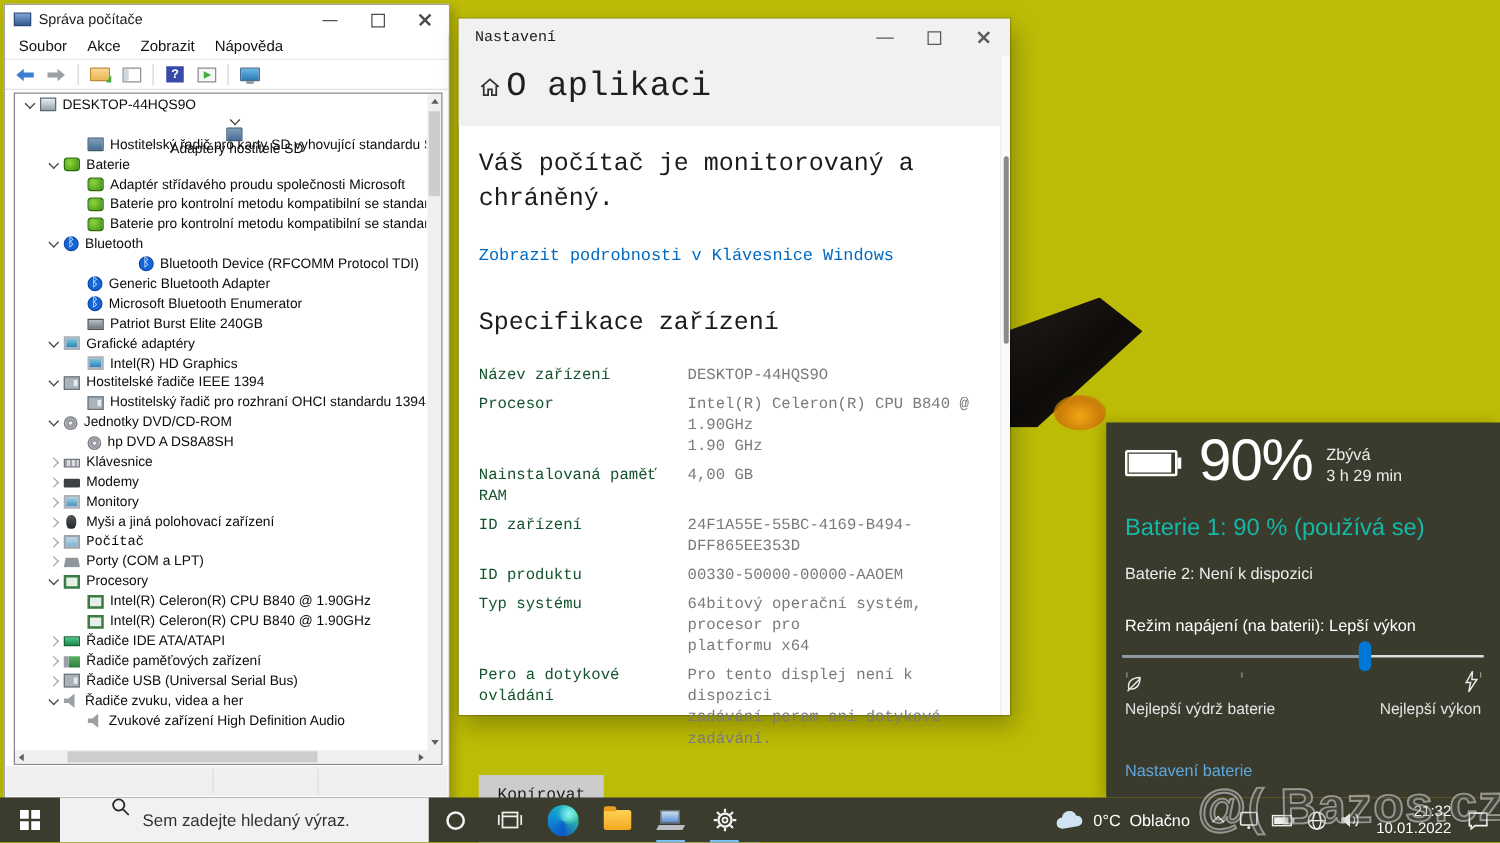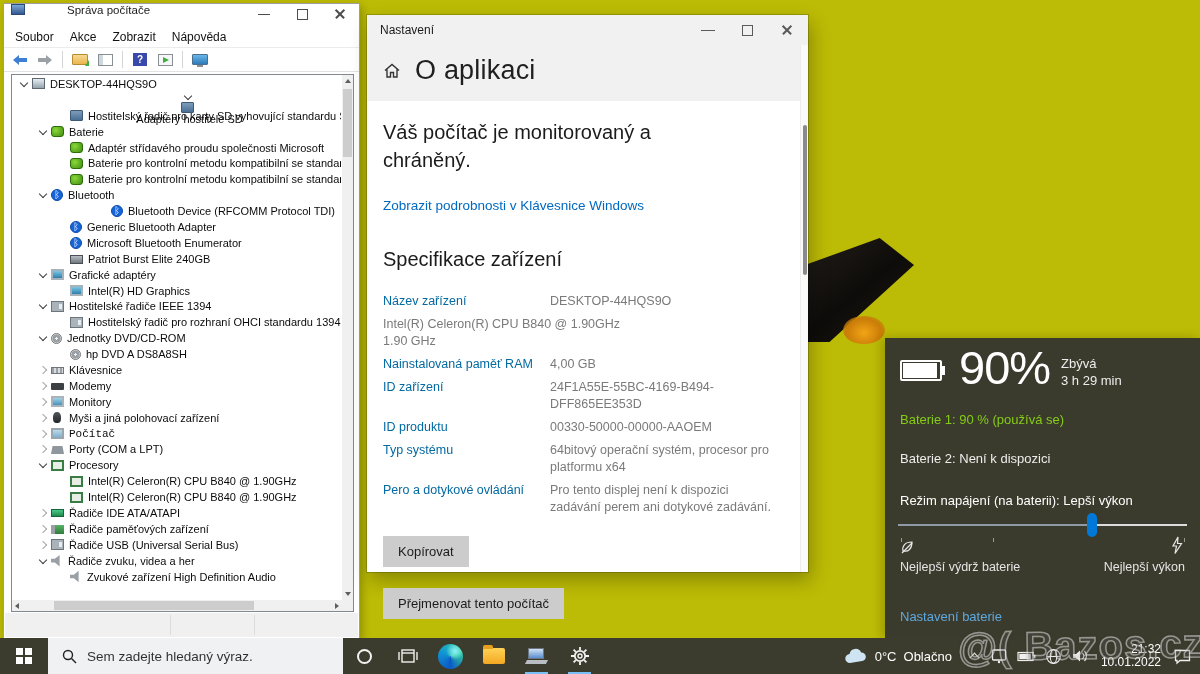--- a/index.html
+++ b/index.html
@@ -10,21 +10,21 @@
   .laptop-photo { position:absolute; left:782px; top:238px; width:132px; height:104px; z-index:1;
     background:linear-gradient(140deg,#26211c 0%,#0e0c0a 55%,#1c1712 100%);
     clip-path:polygon(0 34%, 74% 0, 100% 26%, 36% 100%, 0 100%); }
   .laptop-glow { position:absolute; left:843px; top:316px; width:42px; height:28px; z-index:1;
     background:radial-gradient(ellipse at 50% 60%, #f2a416 0%, #c97c08 60%, rgba(201,124,8,0) 100%);
     border-radius:50%; }
 
   
   .cm-window { position:absolute; left:3px; top:3px; width:357px; height:636px; background:#fff;
     border:1px solid #9e9e9e; box-shadow:2px 3px 8px rgba(0,0,0,.25); z-index:3; }
-  .cm-titlebar { height:23px; display:flex; padding-left:7px; background:#fff;gap:36px; }
+  .cm-titlebar { height:23px; display:flex; align-items:center; padding-left:7px; background:#fff; }
   .cm-title-icon { width:14px; height:11px; background:linear-gradient(#7aa7d8,#35598f); border:1px solid #2c4a78; margin-right:6px; }
   .cm-title { font-size:11.5px; color:#1a1a1a; }
   .cm-controls { margin-left:auto; display:flex; }
   .wc { width:38px; height:20px; position:relative; display:inline-block; }
   .wc-min::before { content:""; position:absolute; left:13px; right:13px; top:10px; border-top:1.5px solid #4d4d4d; }
   .wc-max::before { content:""; position:absolute; left:14px; top:5px; width:9px; height:9px; border:1.2px solid #4d4d4d; }
   .wc-close::before,.wc-close::after { content:""; position:absolute; left:13px; top:9px; width:12px; height:1.6px; background:#4d4d4d; }
   .wc-close::before { transform:rotate(45deg);} .wc-close::after { transform:rotate(-45deg);}
   .cm-menubar { height:20px; display:flex; align-items:center; gap:2px; padding-left:4px; font-size:12px; color:#111; }
   .cm-menu-item { padding:2px 7px; }
@@ -78,74 +78,74 @@
   .arr { position:absolute; width:0; height:0; }
   .arr-up { left:3px; top:4px; border-left:3px solid transparent; border-right:3px solid transparent; border-bottom:4px solid #5e5e5e; }
   .arr-down { left:3px; bottom:4px; border-left:3px solid transparent; border-right:3px solid transparent; border-top:4px solid #5e5e5e; }
   .arr-left { left:3px; top:3px; border-top:3px solid transparent; border-bottom:3px solid transparent; border-right:4px solid #5e5e5e; }
   .arr-right { right:3px; top:3px; border-top:3px solid transparent; border-bottom:3px solid transparent; border-left:4px solid #5e5e5e; }
   .cm-bottomstrip { position:absolute; left:1px; right:1px; bottom:1px; height:24px; background:#f0f0f0; }
   .cm-bottomstrip i { position:absolute; top:2px; bottom:2px; width:1px; background:#dcdcdc; }
 
   
   .settings-window { position:absolute; left:367px; top:15px; width:441px; height:557px; background:#fff; z-index:4;
-    box-shadow:0 0 0 1px rgba(0,0,0,.18), 3px 8px 18px rgba(0,0,0,.28); }
+    box-shadow:0 0 0 1px rgba(0,0,0,.18), 3px 8px 18px rgba(0,0,0,.28);font-family:Liberation Mono, monospace; }
   .st-header { position:absolute; left:0; right:0; top:0; height:86px; background:#f1f1f1; }
   .st-titlebar { display:flex; align-items:center; height:30px; padding-left:13px; }
   .st-title { font-size:12px; color:#1a1a1a; }
   .st-controls { margin-left:auto; display:flex; }
   .st-controls .wc { width:40px; height:26px; }
   .st-controls .wc-min::before { border-color:#5a5a5a; top:13px; }
   .st-controls .wc-max::before { border-color:#5a5a5a; top:8px; }
   .st-controls .wc-close::before,.st-controls .wc-close::after { background:#5a5a5a; top:12px; }
-  .st-pagehead { display:flex; align-items:center; gap:14px; padding:10px 0 0 16px; }
+  .st-pagehead { display:flex; align-items:center; gap:4px; padding:10px 0 0 16px; }
   .home-ic { width:18px; height:18px; }
   .st-pagetitle { font-size:27px; font-weight:300; color:#1f1f1f; letter-spacing:.2px; }
   .st-body { position:absolute; left:16px; top:95px; right:20px; bottom:0; }
   .sec-msg { font-size:20px; font-weight:300; color:#1b1b1b; line-height:28px; white-space:pre-line; margin-top:8px; }
   .sec-link { font-size:13.5px; color:#0069c0; margin-top:24px; display:inline-block; }
   .spec-title { font-size:20px; font-weight:300; color:#1b1b1b; margin-top:34px; }
   .specs { margin-top:22px; }
   .specrow { display:flex; margin-bottom:6px; }
-  .speclabel { width:167px; flex:none; font-size:12.5px; color:#0369a1; line-height:17px; }
+  .speclabel { width:167px; flex:none; font-size:12.5px; color:#14532d; line-height:17px; }
   .specvalue { width:242px; font-size:12.5px; color:#7a7a7a; line-height:17px; white-space:pre-line; }
   .st-btn { display:inline-block; background:#cccccc; border:none; color:#1b1b1b; font-size:13px; padding:8px 15px; font-family:inherit; }
   .st-btn.copy { margin-top:14px; }
   .st-btn.rename { margin-top:21px; display:block; }
   .st-scroll { position:absolute; right:0; top:30px; bottom:0; width:8px; background:#fafafa; border-left:1px solid #ededed; }
   .st-thumb { position:absolute; left:2px; width:4px; top:80px; height:150px; background:#8a8a8a; border-radius:2px; }
 
   
   .flyout { position:absolute; left:885px; top:338px; width:315px; height:300px; background:#3b3b2d; z-index:5;
     color:#f2f2f2; box-shadow:-3px 0 10px rgba(0,0,0,.2); }
   .bat-big { position:absolute; left:15px; top:22px; width:42px; height:21px; border:2px solid #fff; border-radius:2px; }
   .bat-big::before { content:""; position:absolute; left:1px; top:1px; bottom:1px; width:90%; background:#fff; }
   .bat-big::after { content:""; position:absolute; right:-5px; top:4px; width:3px; height:9px; background:#fff; }
   .bat-pct { position:absolute; left:74px; top:2px; font-size:47px; font-weight:200; letter-spacing:-1px; color:#fff; }
   .bat-remain { position:absolute; left:176px; top:17px; line-height:17px; font-size:13px; color:#ededed; }
-  .fly-line1 { position:absolute; left:15px; top:74px; font-size:13px; color:#84cc16; }
+  .fly-line1 { position:absolute; left:15px; top:74px; font-size:19px; color:#14b8a6; }
   .fly-line2 { position:absolute; left:15px; top:113px; font-size:13px; color:#ededed; }
   .fly-mode { position:absolute; left:15px; top:155px; font-size:13px; color:#fff; }
   .slider { position:absolute; left:13px; right:13px; top:186px; height:2px; background:#dcdcdc; }
   .slider-fill { position:absolute; left:0; top:0; bottom:0; width:67%; background:#8f9aa8; }
   .slider-thumb { position:absolute; top:-11px; width:10px; height:24px; border-radius:5px; background:#0078d7; }
   .tick { position:absolute; top:14px; width:1px; height:4px; background:#9a9a8c; }
   .eco-ic { position:absolute; left:14px; top:200px; }
   .bolt-ic { position:absolute; right:16px; top:198px; }
   .fly-lbl-left { position:absolute; left:15px; top:222px; font-size:12.5px; color:#e4e4e4; }
   .fly-lbl-right { position:absolute; right:15px; top:222px; font-size:12.5px; color:#e4e4e4; }
   .fly-link { position:absolute; left:15px; top:271px; font-size:13px; color:#5ea8dd; }
 
   
   .taskbar { position:absolute; left:0; right:0; bottom:0; height:36px; background:#3c3c2e; z-index:6; display:flex; align-items:center; }
   .tb-btn { width:43px; height:36px; display:flex; align-items:center; justify-content:center; position:relative; flex:none; }
   .start-btn { width:48px; }
   .win-logo { width:16px; height:16px; display:grid; grid-template-columns:7px 7px; grid-template-rows:7px 7px; gap:2px; }
   .win-logo span { background:#fff; }
-  .searchbox { width:295px; height:36px; background:#f0f1f2; display:flex; align-items:center; flex:none; }
+  .searchbox { width:295px; height:36px; background:#f0f1f2; display:flex; flex:none;padding-left:27px; }
   .searchbox svg { margin:0 10px 0 14px; flex:none; }
   .searchbox input { border:none; outline:none; background:transparent; font-size:13.5px; color:#1f1f1f; width:230px; font-family:inherit; }
   .searchbox input::placeholder { color:#1f1f1f; opacity:.92; }
   .cortana-ring { width:15px; height:15px; border:2px solid #f2f2f2; border-radius:50%; }
   .edge-circle { width:25px; height:25px; border-radius:50%;
     background:radial-gradient(circle at 68% 28%, #8ef0ff 0%, rgba(142,240,255,0) 35%),
                conic-gradient(from 180deg, #0b59c7, #1197d4, #35d69a, #0b59c7); }
   .tb-folder-big { width:22px; height:16px; background:linear-gradient(180deg,#ffd257,#f3a821); border-radius:2px; position:relative; }
   .tb-folder-big::before { content:""; position:absolute; left:0; top:-3px; width:10px; height:4px; background:#e8a01c; border-radius:2px 2px 0 0; }
   .cm-task-icon { width:21px; height:16px; position:relative; }
@@ -418,20 +418,21 @@
     <div class="sec-msg">Váš počítač je monitorovaný a
 chráněný.</div>
     <a class="sec-link" href="#" style="text-decoration:none">Zobrazit podrobnosti v Klávesnice Windows</a>
     <div class="spec-title">Specifikace zařízení</div>
     <div class="specs">
         <div class="specrow">
           <div class="speclabel">Název zařízení</div>
           <div class="specvalue">DESKTOP-44HQS9O</div>
         </div>
         <div class="specrow">
+          <div class="speclabel">Procesor</div>
           <div class="specvalue">Intel(R) Celeron(R) CPU B840 @ 1.90GHz
 1.90 GHz</div>
         </div>
         <div class="specrow">
           <div class="speclabel">Nainstalovaná paměť RAM</div>
           <div class="specvalue">4,00 GB</div>
         </div>
         <div class="specrow">
           <div class="speclabel">ID zařízení</div>
           <div class="specvalue">24F1A55E-55BC-4169-B494-

